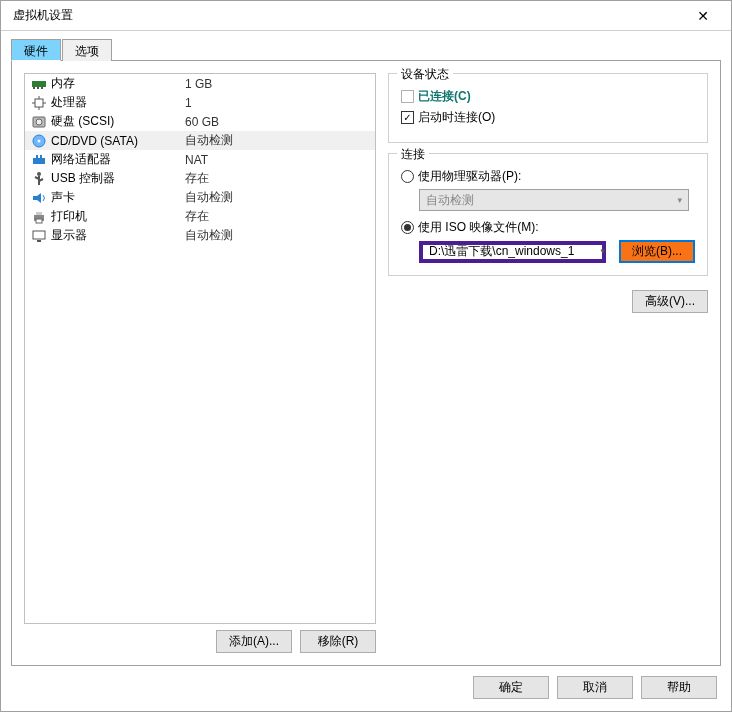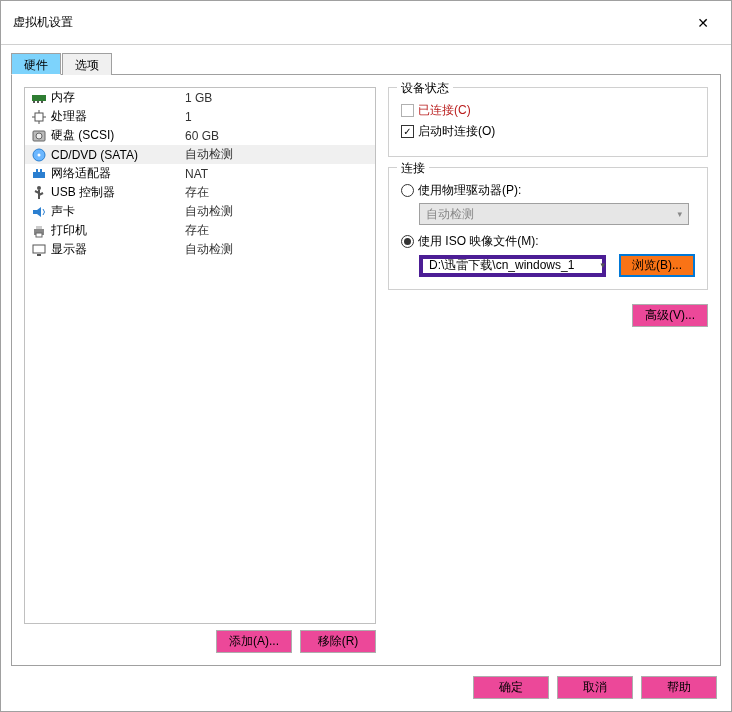--- a/index.html
+++ b/index.html
@@ -11,21 +11,21 @@
     }
     .window {
       width: 732px;
       height: 712px;
       border: 1px solid #a0a0a0;
       display: flex;
       flex-direction: column;
       background: #fff;
     }
     .titlebar {
-      height: 44px;
+      height: 30px;
       display: flex;
       align-items: center;
       justify-content: space-between;
       padding: 0 8px;
       border-bottom: 1px solid #d0d0d0;
     }
     .titlebar-title { padding-left: 4px; }
     .close-btn {
       width: 40px;
       height: 28px;
@@ -112,21 +112,21 @@
     .left-buttons {
       display: flex;
       justify-content: flex-end;
       gap: 8px;
       margin-top: 6px;
     }
     .btn {
       min-width: 76px;
       height: 23px;
       border: 1px solid #adadad;
-      background: #ec4899;
+      background: #e5e5e5;
       font-size: 12px;
       padding: 0 10px;
       cursor: pointer;
       font-family: inherit;
     }
     .right-col {
       flex: 1;
       display: flex;
       flex-direction: column;
     }
@@ -142,21 +142,21 @@
       left: 8px;
       background: #fff;
       padding: 0 4px;
     }
     .checkbox-row, .radio-row {
       display: flex;
       align-items: center;
       margin: 4px 0;
       gap: 4px;
     }
-    .checkbox-row.disabled { color: #b91c1c; }
+    .checkbox-row.disabled { color: #0f766e; font-weight: bold; }
     .checkbox-box {
       width: 13px;
       height: 13px;
       border: 1px solid #333;
       display: inline-flex;
       align-items: center;
       justify-content: center;
       font-size: 10px;
       line-height: 1;
     }

